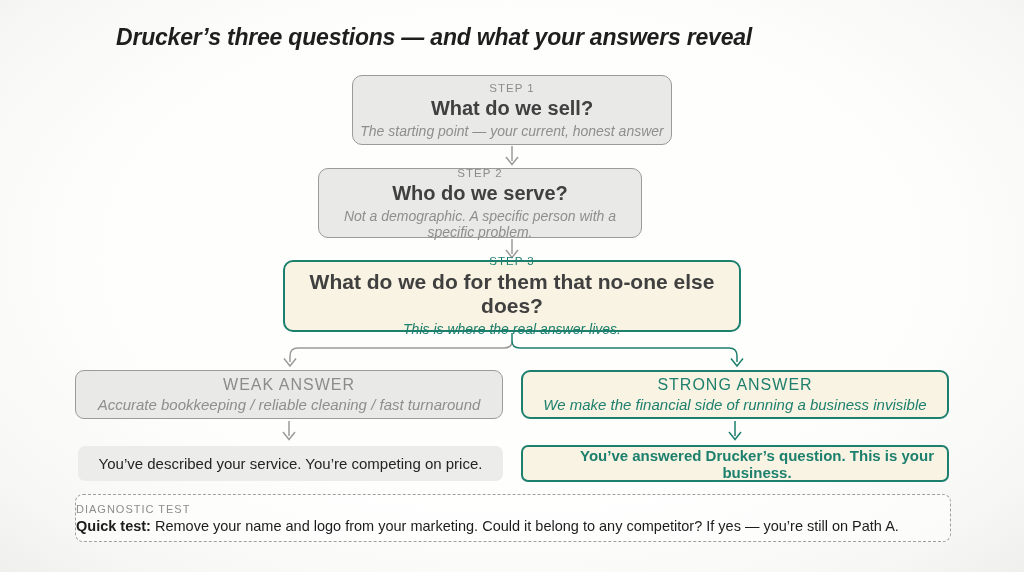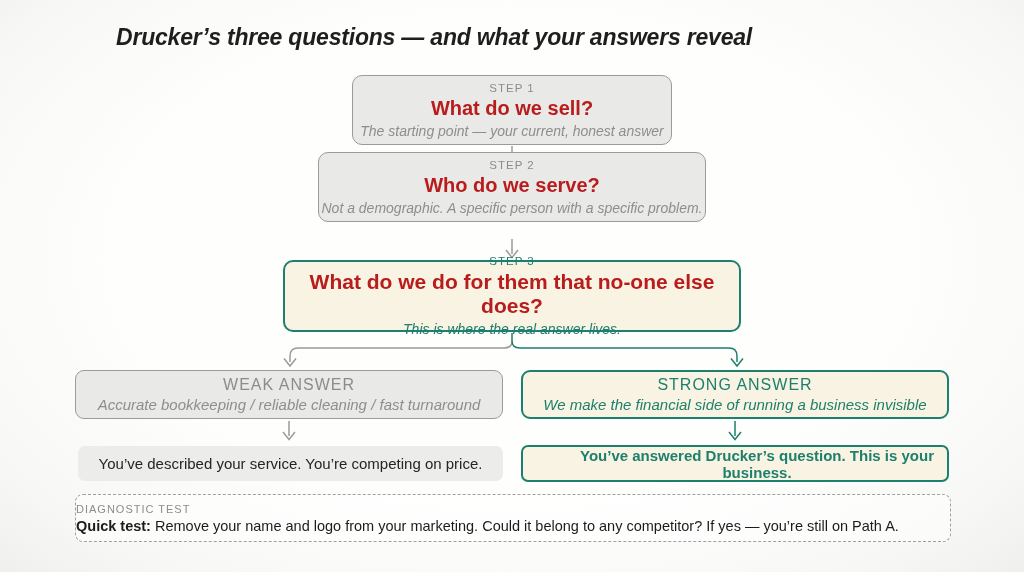--- a/index.html
+++ b/index.html
@@ -28,21 +28,21 @@
     text-align: center;
   }
   .box.gray  { background: #e9e9e8; border: 1.5px solid #9b9b9b; }
   .box.teal  { background: #f8f3e2; border: 2px solid #1d7f6d; }
 
   .step { border-radius: 10px; }
   .step .kicker {
     font-size: 11.5px; letter-spacing: 1px; color: #8c8c8c; margin-bottom: 3px;
   }
   .step .question {
-    font-size: 20px; font-weight: 700; color: #b91c1c; line-height: 1.15;
+    font-size: 20px; font-weight: 700; color: #404040; line-height: 1.15;
   }
   .step .note {
     font-style: italic; font-size: 14px; color: #8e8e8e; margin-top: 3px;
   }
   .step.teal .kicker, .step.teal .note { color: #1d7f6d; text-align: center; }
 
   .answer { border-radius: 9px; }
   .answer .kicker { font-size: 16px; letter-spacing: 1px; color: #8c8c8c; margin-bottom: 2px; }
   .answer .text   { font-style: italic; font-size: 15px; color: #8e8e8e; }
   .answer.teal .kicker, .answer.teal .text { color: #1d7f6d; }
@@ -102,21 +102,21 @@
       <path d="M729 432 L735 439.5 L741 432"></path>
     </g>
   </svg>
 
   <div class="box gray step" style="left:352px; top:75px; width:320px; height:70px;">
     <div class="kicker">STEP 1</div>
     <div class="question">What do we sell?</div>
     <div class="note">The starting point — your current, honest answer</div>
   </div>
 
-  <div class="box gray step" style="left:318px; top:152px; width:388px; height:70px;">
+  <div class="box gray step" style="left:318px; top:168px; width:324px; height:70px;">
     <div class="kicker">STEP 2</div>
     <div class="question">Who do we serve?</div>
     <div class="note">Not a demographic. A specific person with a specific problem.</div>
   </div>
 
   <div class="box teal step" style="left:283px; top:260px; width:458px; height:72px;">
     <div class="kicker">STEP 3</div>
     <div class="question" style="font-size:21px;">What do we do for them that no-one else does?</div>
     <div class="note">This is where the real answer lives.</div>
   </div>

